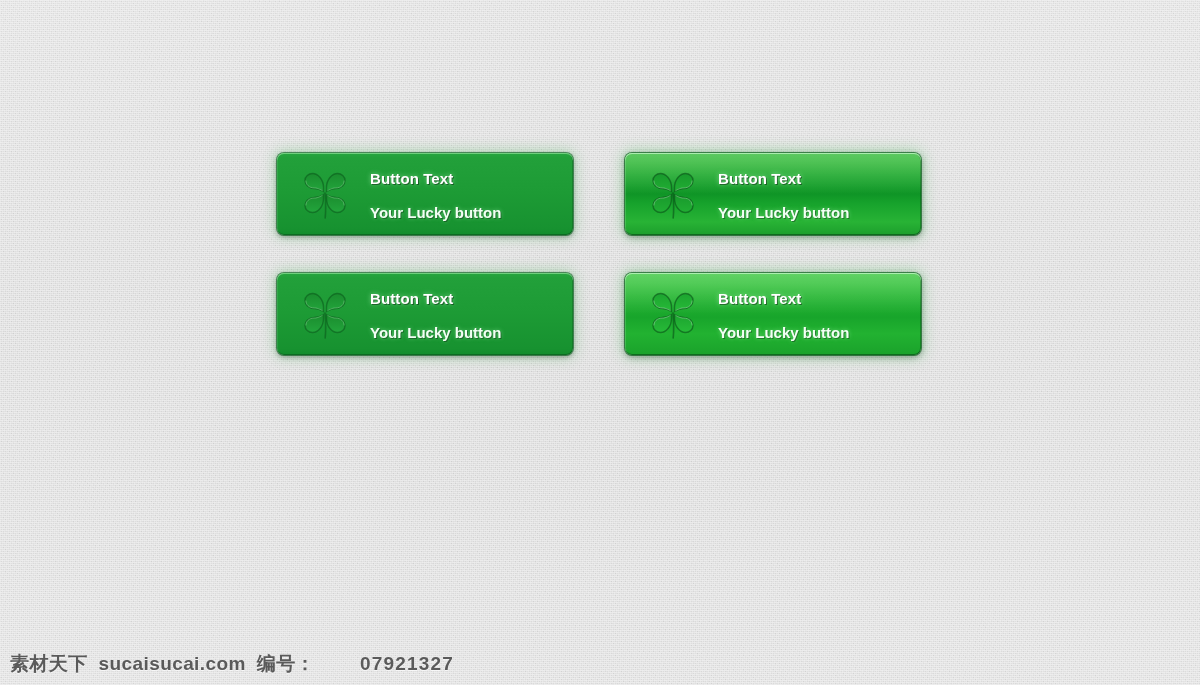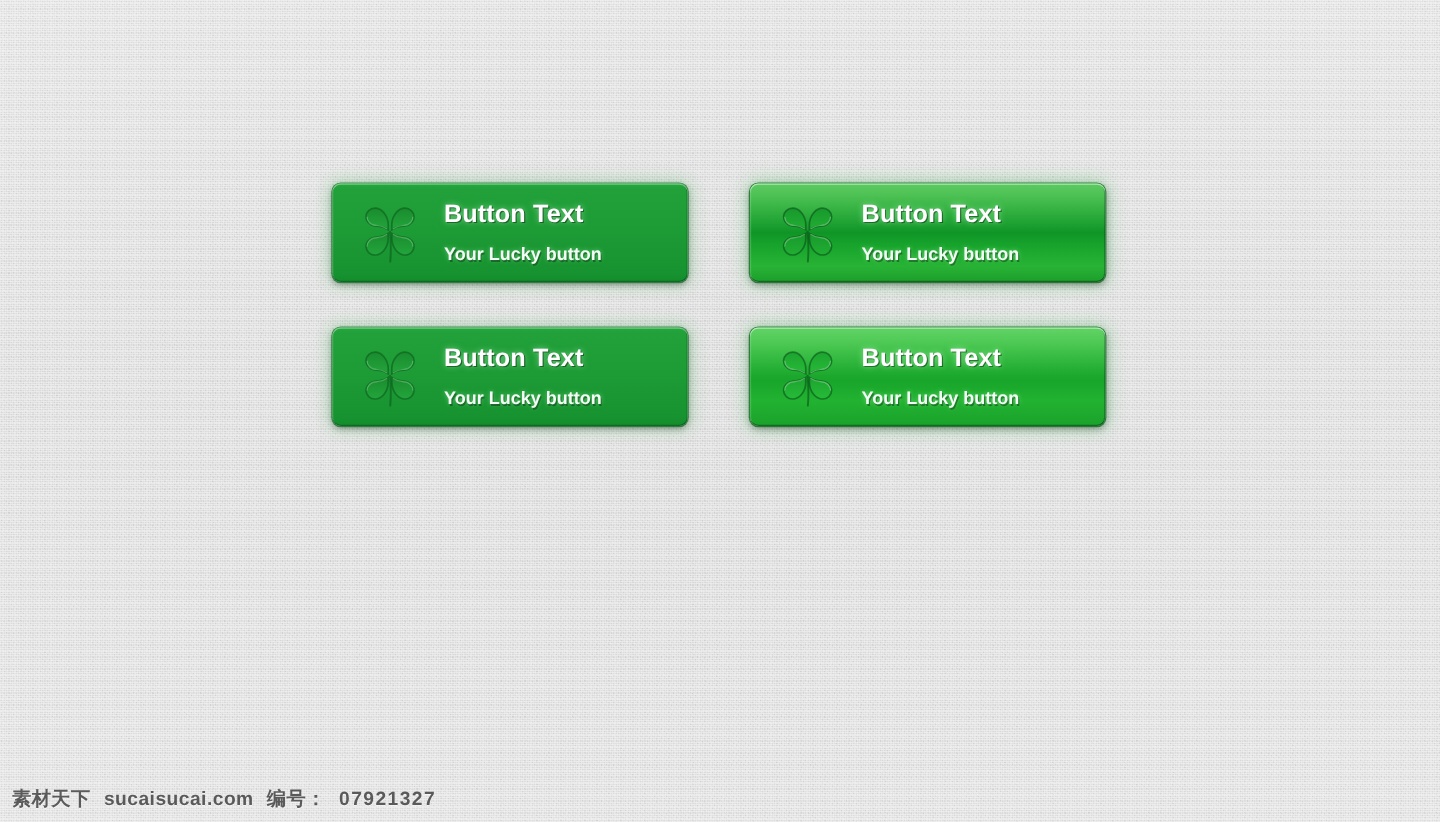--- a/index.html
+++ b/index.html
@@ -138,21 +138,21 @@
 
   
   .labels {
     position: absolute;
     left: 93px;
     top: 50%;
     transform: translateY(-50%);
     pointer-events: none;
   }
   .title {
-    font-size: 21px;
+    font-size: 15px;
     font-weight: bold;
     color: #ffffff;
     letter-spacing: .1px;
     line-height: 25px;
     text-shadow:
       1px 1px 0 rgba(0,0,0,.42),
       0 0 5px rgba(190,255,200,.55);
     white-space: nowrap;
   }
   .subtitle {
@@ -165,31 +165,31 @@
       1px 1px 0 rgba(0,0,0,.34),
       0 0 4px rgba(180,255,190,.50);
     white-space: nowrap;
   }
 
   
   #watermark {
     position: absolute;
     left: 10px;
     bottom: 8px;
-    font-size: 16px;
+    font-size: 19px;
     font-weight: bold;
     color: #5a5a5a;
     letter-spacing: .4px;
     white-space: nowrap;
     display: flex;
     align-items: baseline;
     gap: 11px;
     text-shadow: 0 1px 0 rgba(255,255,255,.6);
   }
-  #watermark .wm-code { letter-spacing: 1.2px; }
+  #watermark .wm-code { letter-spacing: 1.2px; margin-left: 34px; }
 </style>
 </head>
 <body>
 
 <div id="canvas"></div>
 <div id="noise"></div>
 
 <div id="grid">
 
   <div class="btn flat c0 r0">

